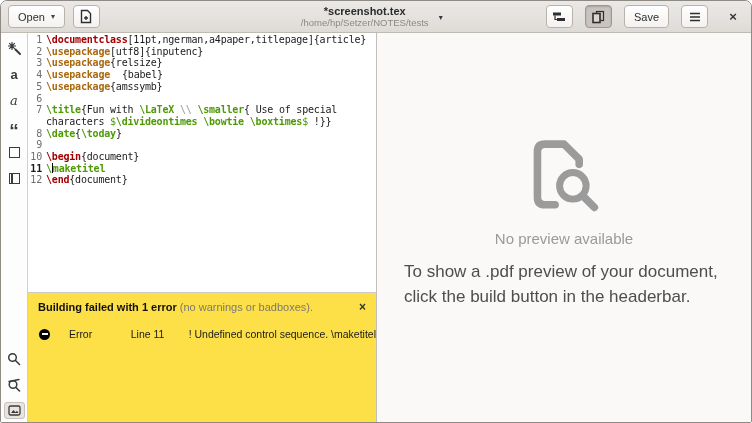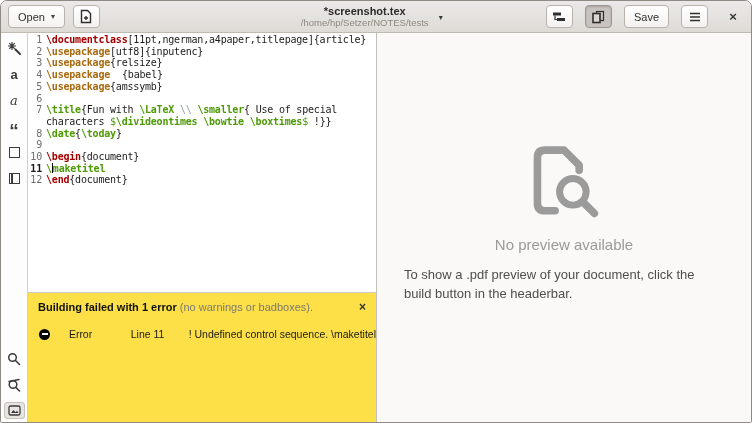--- a/index.html
+++ b/index.html
@@ -118,21 +118,21 @@
 
   
   .previewpane {
     flex:1; background:#faf9f8;
     display:flex; flex-direction:column; align-items:center; justify-content:center;
     padding-bottom:14px;
   }
   .pv-title { margin-top:8px; font-size:15px; font-weight:normal; color:#9a9a9a; }
   .pv-desc  {
     margin-top:13px; width:320px;
-    font-size:13px; line-height:1.45; color:#4e4e4e; text-align:left;
+    font-size:17px; line-height:1.45; color:#4e4e4e; text-align:left;
   }
 
   svg { display:block; }
 </style>
 </head>
 <body>
 
 <div class="window">
 
   <div class="headerbar">

